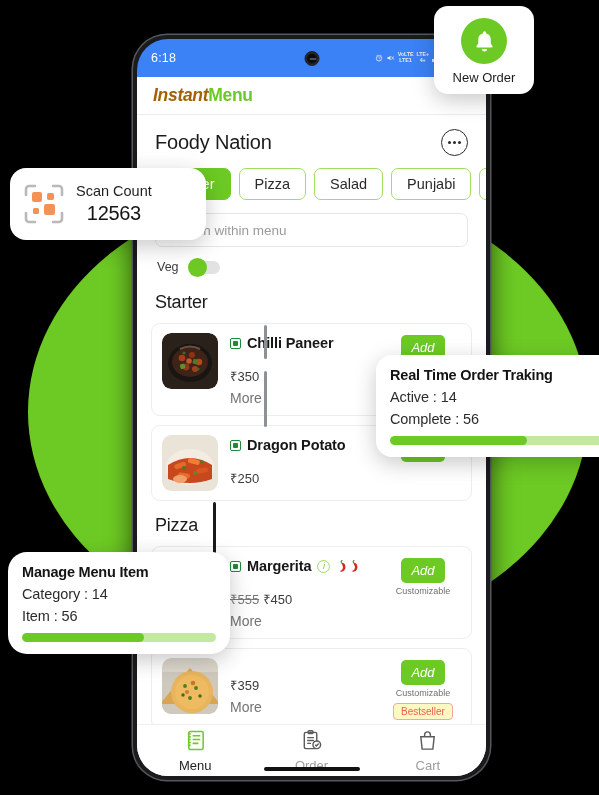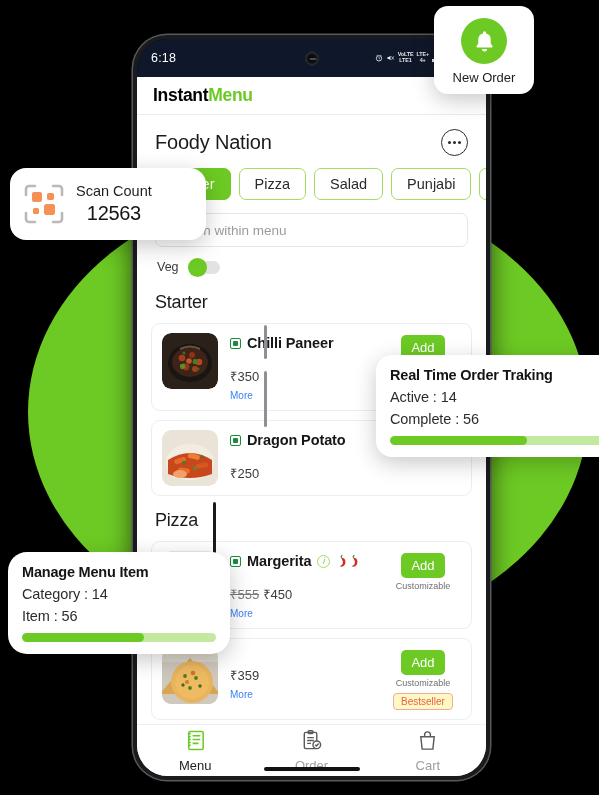--- a/index.html
+++ b/index.html
@@ -51,21 +51,21 @@
     position: absolute; z-index: 6;
     width: 3px; background: #8d9196; border-radius: 2px;
   }
   .side-btn.b1 { left: 131px; top: 290px; height: 34px; }
   .side-btn.b2 { left: 131px; top: 336px; height: 56px; }
 
   
   .statusbar {
     position: relative;
     height: 38px;
-    background: #0f172a;
+    background: #3b82f6;
     display: flex; align-items: center;
     padding: 0 14px;
     color: #fff;
   }
   .status-time { font-size: 12.5px; letter-spacing: .2px; }
   .camera {
     position: absolute; left: 50%; top: 12px;
     transform: translateX(-50%);
     width: 15px; height: 15px;
     border-radius: 50%;
@@ -97,21 +97,21 @@
     display: flex; flex-direction: column;
     position: relative;
   }
   .appbar {
     height: 38px; background: #fff;
     display: flex; align-items: center;
     padding: 0 16px;
     border-bottom: 1px solid #ececec;
   }
   .brand { font-size: 17.5px; font-weight: 700; letter-spacing: -.3px; }
-  .brand .b-a { color: #000000; }
+  .brand .b-a { color: #a16207; font-style: italic; }
   .brand .b-b { color: #6DCA24; }
 
   .titlerow {
     display: flex; align-items: center;
     padding: 14px 18px 10px 18px;
     text-align: right;
   }
   .rest-title { font-size: 20px; color: #1b1b1b; letter-spacing: -.2px; }
   .dots-btn {
     margin-left: auto;
@@ -196,32 +196,33 @@
   .item-name { font-size: 14.5px; color: #171717; font-weight: 600; letter-spacing: -.1px; }
   .info-ic {
     width: 13px; height: 13px; border-radius: 50%;
     border: 1.1px solid #9FDE63; color: #8cc95a;
     font-size: 9px; line-height: 11px; text-align: center;
     font-style: italic;
   }
   .chili { display: flex; gap: 1px; }
   .price-line { font-size: 13px; color: #3c3c3c; margin-top: 16px; }
   .price-old { text-decoration: line-through; color: #7a7a7a; margin-right: 4px; }
-  .more { font-size: 10px; color: #3b82f6; margin-top: 5px; cursor: pointer; }
+  .more { font-size: 14px; color: #737373; margin-top: 5px; cursor: pointer; }
   .actions {
     margin-left: auto; flex: 0 0 auto;
     display: flex; flex-direction: column; align-items: center;
     padding-top: 2px; width: 76px;
   }
   .add-btn {
     width: 44px; height: 25px;
     background: #6DCA24; color: #fff;
     border: 0; border-radius: 5px;
     font-size: 13px; font-family: "Liberation Sans", sans-serif;
     cursor: pointer;
+    font-style: italic;
   }
   .custom-txt { font-size: 9px; color: #6f6f6f; margin-top: 3px; }
   .bestseller {
     margin-top: 5px; font-size: 10px; color: #E8614A;
     border: 1px solid #F2A99D; background: #fef9c3;
     border-radius: 4px; padding: 2px 7px;
   }
   .scroll-ind {
     position: absolute; left: 76px; top: 228px;
     width: 3px; height: 62px; background: #1a1a1a; border-radius: 2px;

